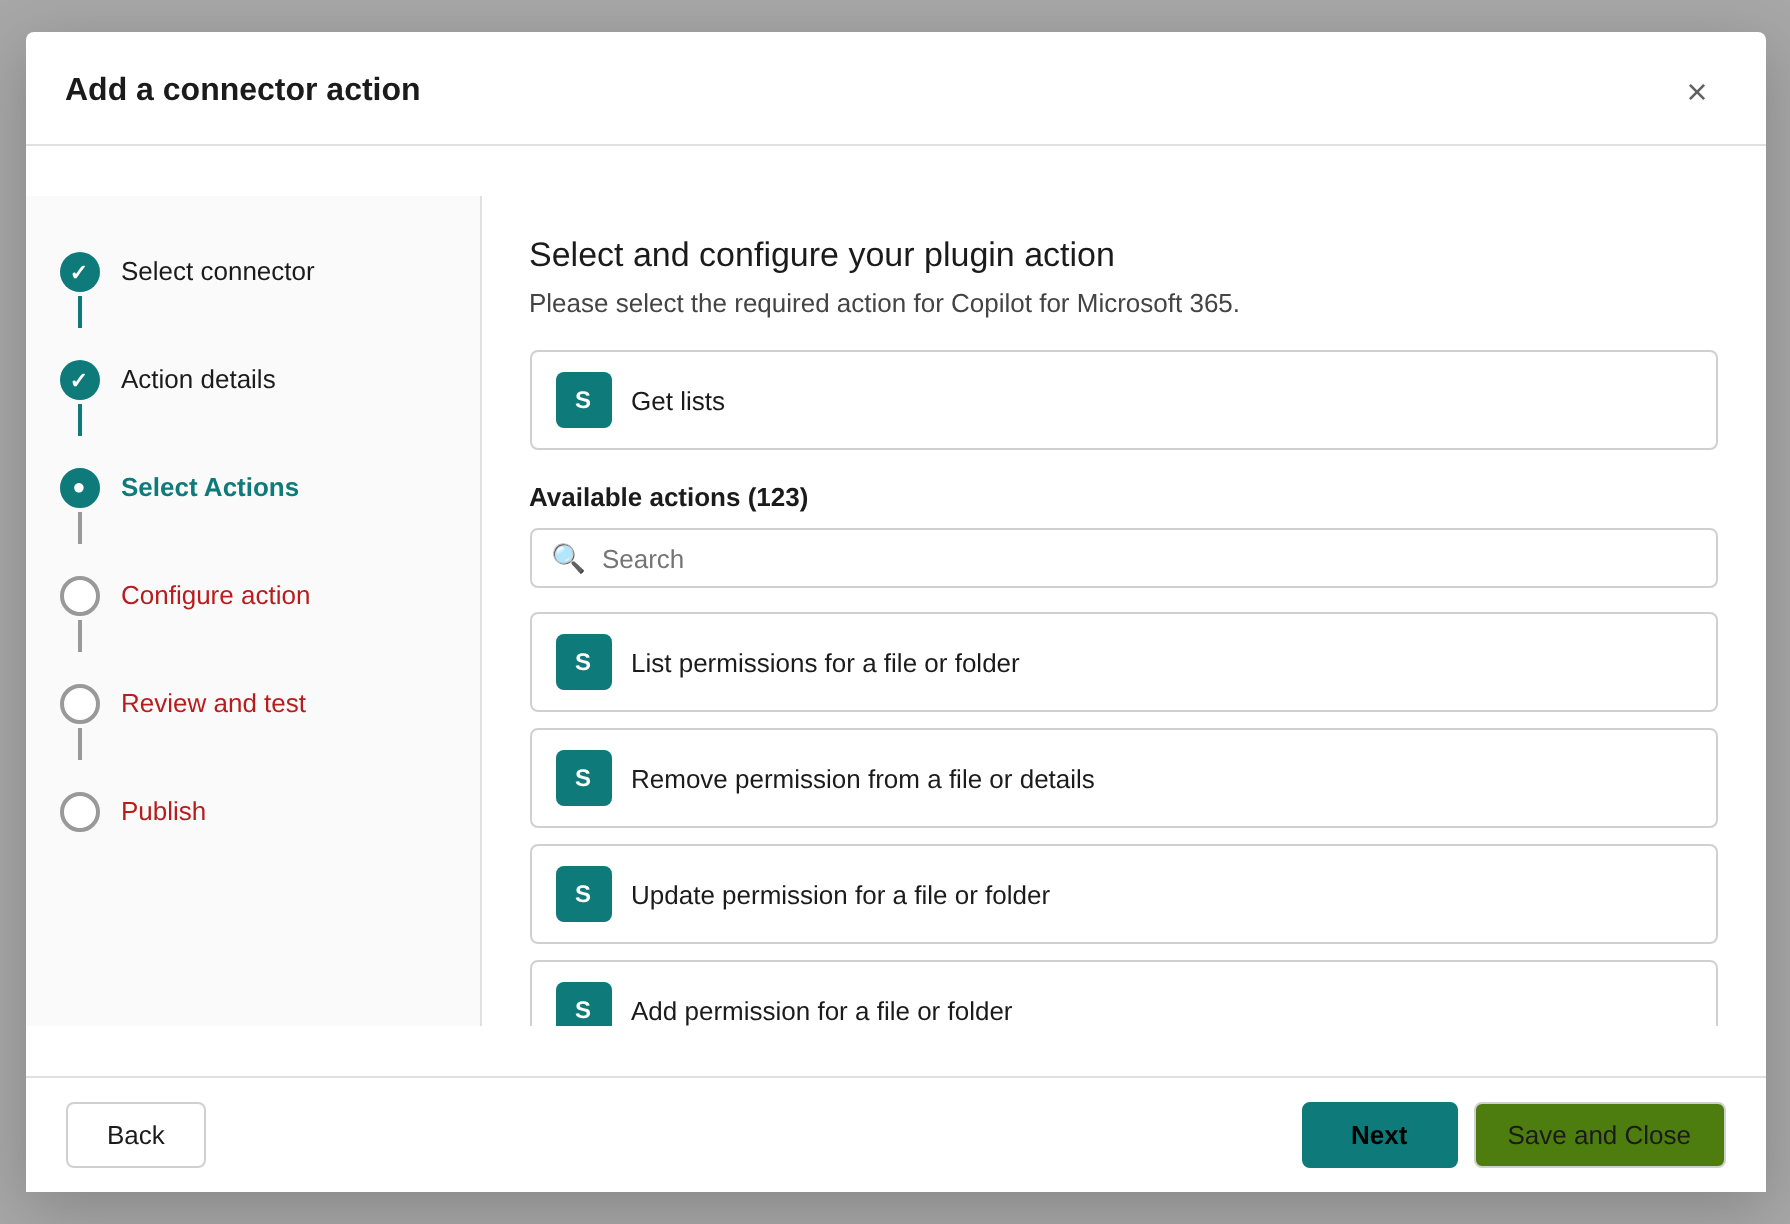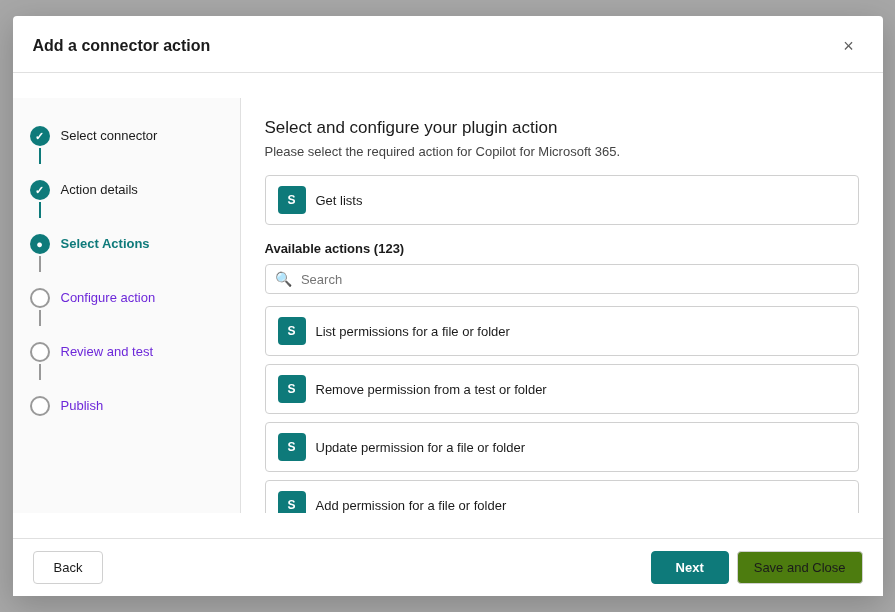--- a/index.html
+++ b/index.html
@@ -122,21 +122,21 @@
       font-size: 13px;
       color: #1b1b1b;
       padding-top: 1px;
       line-height: 1.4;
     }
     .step-label.active {
       font-weight: 700;
       color: #0e7a7a;
     }
     .step-label.inactive {
-      color: #6d28d9;
+      color: #b91c1c;
     }
     .main-content {
       flex: 1;
       padding: 20px 24px;
       overflow-y: auto;
       display: flex;
       flex-direction: column;
     }
     .main-heading {
       font-size: 17px;
@@ -226,21 +226,21 @@
       display: flex;
       gap: 8px;
     }
     .btn-next {
       background: #0e7a7a;
       border: 1px solid #0e7a7a;
       border-radius: 4px;
       padding: 8px 24px;
       font-size: 13px;
       cursor: pointer;
-      color: #ffffff;
+      color: #000000;
       font-weight: 600;
     }
     .btn-save-close {
       background: #4d7c0f;
       border: 1px solid #d0d0d0;
       border-radius: 4px;
       padding: 8px 16px;
       font-size: 13px;
       cursor: pointer;
       color: #1b1b1b;
@@ -342,21 +342,21 @@
           <div class="action-icon">
             <span>S</span>
           </div>
           <span class="action-name">List permissions for a file or folder</span>
         </div>
 
         <div class="action-item">
           <div class="action-icon">
             <span>S</span>
           </div>
-          <span class="action-name">Remove permission from a test or folder</span>
+          <span class="action-name">Remove permission from a file or details</span>
         </div>
 
         <div class="action-item">
           <div class="action-icon">
             <span>S</span>
           </div>
           <span class="action-name">Update permission for a file or folder</span>
         </div>
 
         <div class="action-item">

